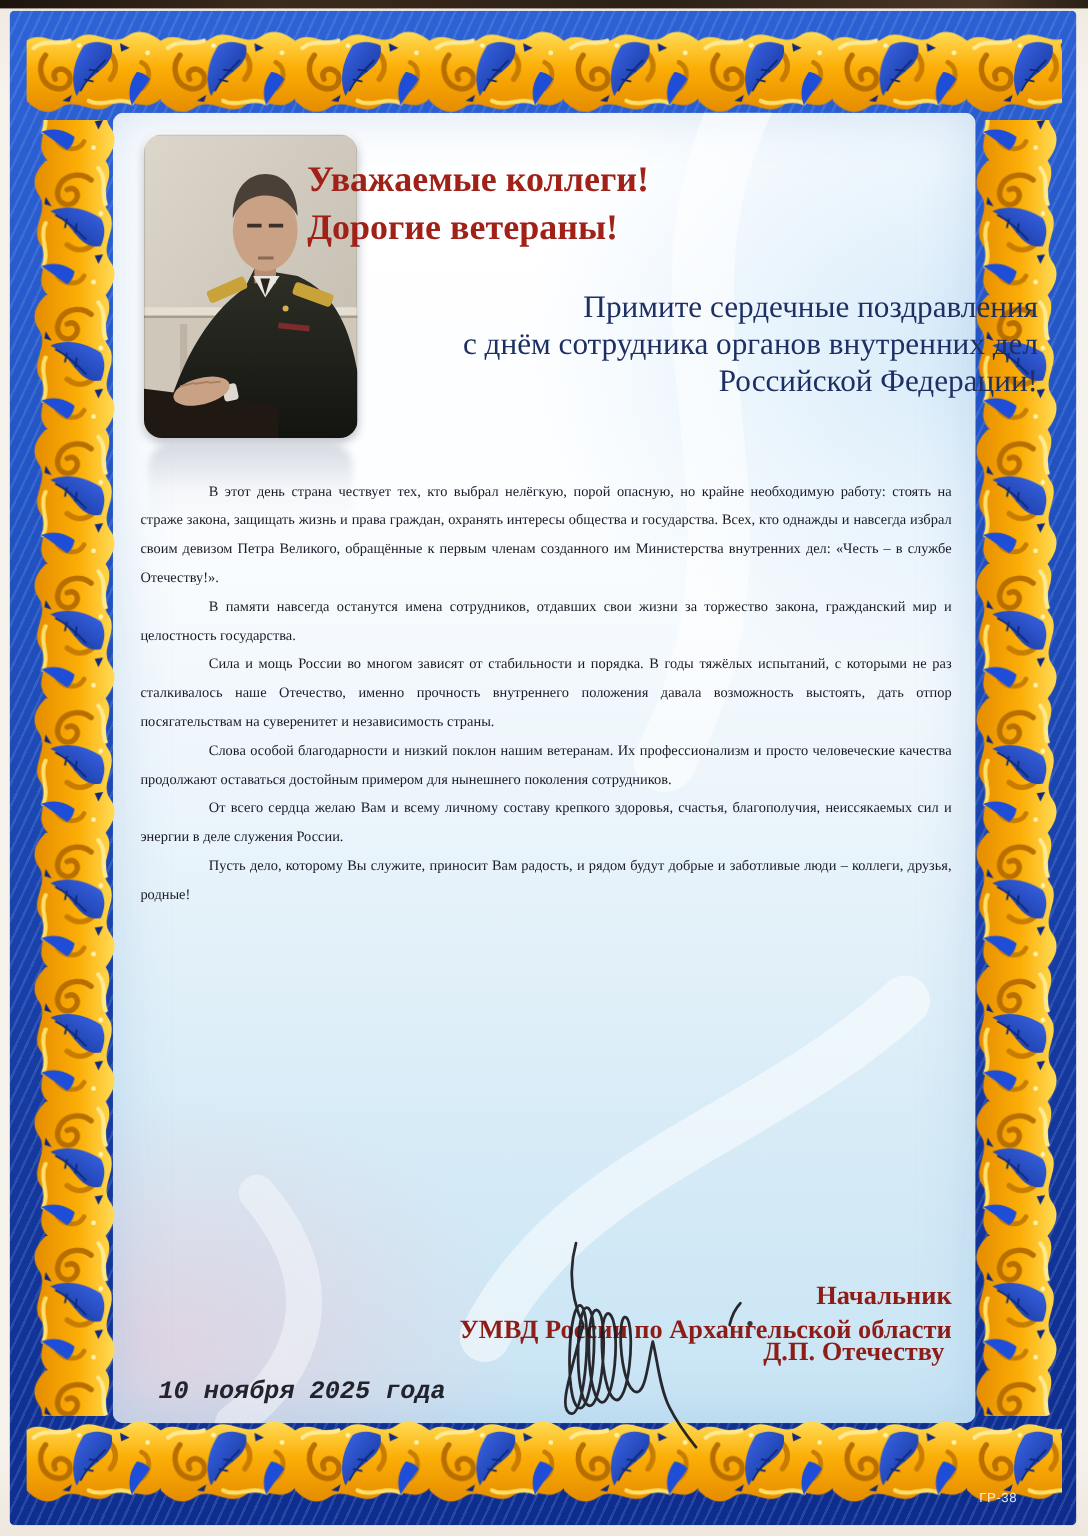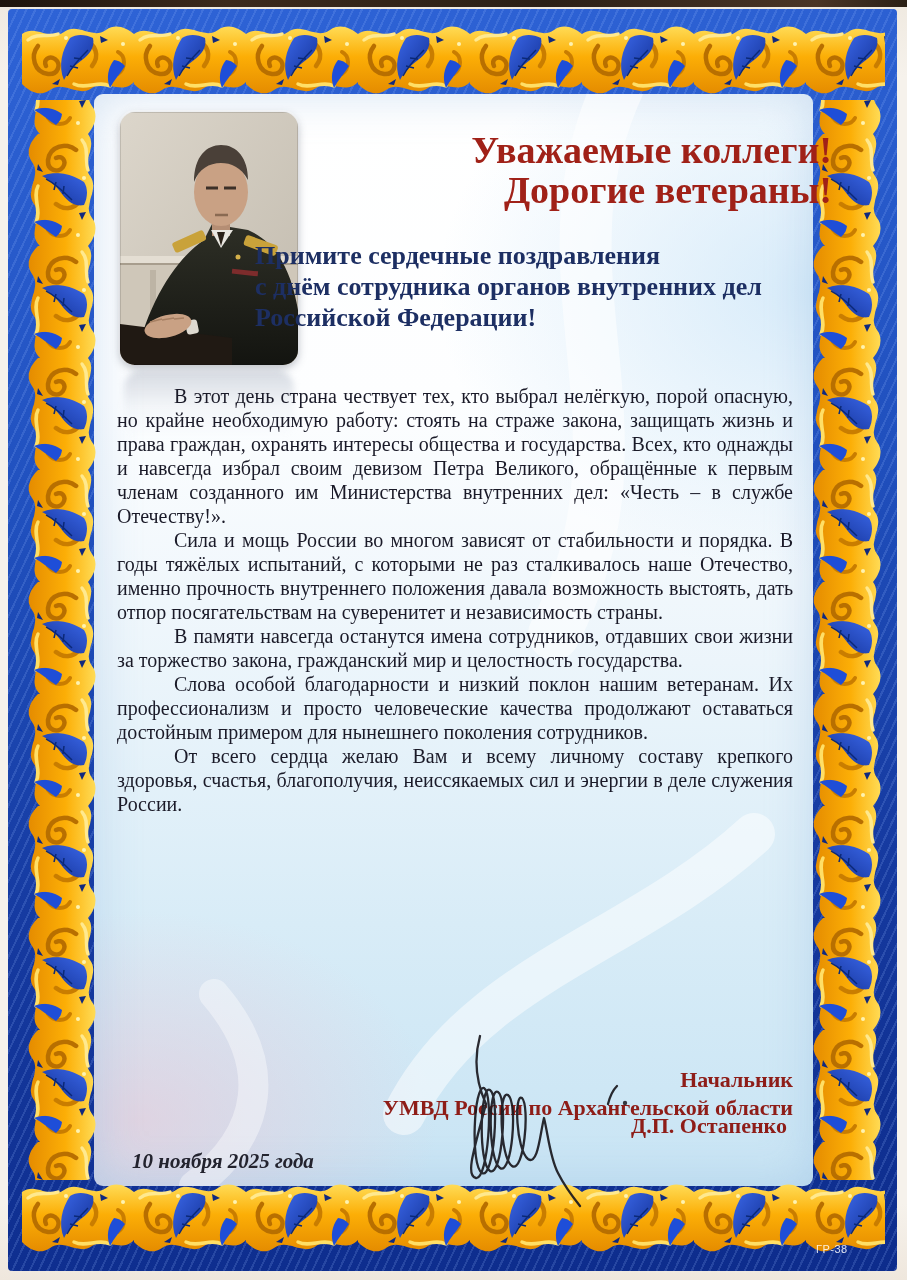--- a/index.html
+++ b/index.html
@@ -20,32 +20,32 @@
           linear-gradient(180deg,#ffffff 0%,#fdfeff 28%,#ecf5fb 52%,#d8ecf7 76%,#c8e4f4 100%);
         box-shadow:inset 0 0 46px rgba(140,180,220,.38);}
   .gold-svg{position:absolute;left:22px;top:22px;width:863px;height:1236px;z-index:3;}
   .content{position:absolute;left:94px;top:94px;width:719px;height:1092px;z-index:4;}
   .photo{position:absolute;left:26px;top:18px;width:178px;height:253px;border-radius:15px;overflow:hidden;
         box-shadow:0 3px 8px rgba(60,70,90,.35),0 0 0 2px rgba(255,255,255,.65);}
   .photo svg{display:block;}
   .photo-reflection{position:absolute;left:30px;top:276px;width:170px;height:70px;border-radius:18px;
         background:linear-gradient(180deg,rgba(150,160,178,.38),rgba(190,200,214,.12) 55%,rgba(255,255,255,0));
         filter:blur(3px);}
-  .salutation{position:absolute;left:138px;top:36px;width:600px;text-align:right;
-        color:var(--heading-red,#a02118);font-weight:bold;font-size:38px;line-height:40px;}
-  .intro{position:absolute;left:161px;top:146px;width:610px;text-align:left;
-        color:var(--heading-blue,#1d2f63);font-weight:bold;font-size:26px;line-height:31px;}
-  .body-text{position:absolute;left:23px;top:290px;width:676px;
-        color:var(--body-text,#1a1a28);font-size:20px;line-height:24px;text-align:justify;}
+  .salutation{position:absolute;left:162px;top:36px;width:600px;text-align:left;
+        color:var(--heading-red,#a02118);font-weight:bold;font-size:30px;line-height:40px;}
+  .intro{position:absolute;left:161px;top:146px;width:610px;text-align:right;
+        color:var(--heading-blue,#1d2f63);font-weight:normal;font-size:26px;line-height:31px;}
+  .body-text{position:absolute;left:23px;top:303px;width:676px;
+        color:var(--body-text,#1a1a28);font-size:12px;line-height:24px;text-align:justify;}
   .body-text p{margin:0;text-indent:57px;}
   .sign{position:absolute;left:36px;top:972px;right:20px;height:90px;
         color:var(--signature-red,#8e1d18);font-weight:bold;font-size:22px;line-height:27.5px;text-align:right;}
   .sign-name{position:absolute;right:6px;top:46px;color:var(--signature-red,#8e1d18);
         font-weight:bold;font-size:22px;}
-  .date{position:absolute;left:38px;top:1055px;color:#23232e;font-style:italic;font-weight:600;font-size:21px;}
+  .date{position:absolute;left:38px;top:1055px;color:#23232e;font-style:italic;font-weight:600;font-size:21px;font-family:Liberation Mono, monospace;}
   .autograph{position:absolute;left:450px;top:1010px;width:200px;height:200px;z-index:5;pointer-events:none;}
   .form-code{position:absolute;left:816px;top:1243px;z-index:4;color:rgba(255,255,255,.85);
         font-family:"Liberation Sans","DejaVu Sans",sans-serif;font-size:11px;letter-spacing:.5px;}
   .wm{position:absolute;left:0;top:0;pointer-events:none;}
 </style>
 </head>
 <body>
 
 <div class="page">
 
@@ -150,30 +150,31 @@
     </div>
 
     <div class="intro">
       <div>Примите сердечные поздравления</div>
       <div>с днём сотрудника органов внутренних дел</div>
       <div>Российской Федерации!</div>
     </div>
 
     <div class="body-text">
       <p>В этот день страна чествует тех, кто выбрал нелёгкую, порой опасную, но крайне необходимую работу: стоять на страже закона, защищать жизнь и права граждан, охранять интересы общества и государства. Всех, кто однажды и навсегда избрал своим девизом Петра Великого, обращённые к первым членам созданного им Министерства внутренних дел: «Честь – в службе Отечеству!».</p>
+      <p>В памяти навсегда останутся имена сотрудников, отдавших свои жизни за торжество закона, гражданский мир и целостность государства.</p>
       <p>Сила и мощь России во многом зависят от стабильности и порядка. В годы тяжёлых испытаний, с которыми не раз сталкивалось наше Отечество, именно прочность внутреннего положения давала возможность выстоять, дать отпор посягательствам на суверенитет и независимость страны.</p>
-      <p>В памяти навсегда останутся имена сотрудников, отдавших свои жизни за торжество закона, гражданский мир и целостность государства.</p>
       <p>Слова особой благодарности и низкий поклон нашим ветеранам. Их профессионализм и просто человеческие качества продолжают оставаться достойным примером для нынешнего поколения сотрудников.</p>
       <p>От всего сердца желаю Вам и всему личному составу крепкого здоровья, счастья, благополучия, неиссякаемых сил и энергии в деле служения России.</p>
+      <p>Пусть дело, которому Вы служите, приносит Вам радость, и рядом будут добрые и заботливые люди – коллеги, друзья, родные!</p>
     </div>
 
     <div class="sign">
       <div>Начальник</div>
       <div>УМВД России по Архангельской области</div>
-      <div class="sign-name">Д.П. Остапенко</div>
+      <div class="sign-name">Д.П. Отечеству</div>
     </div>
 
     <div class="date">10 ноября 2025 года</div>
   </div>
 
   <svg class="autograph" viewBox="0 0 200 200">
     <g fill="none" stroke="#1a191f" stroke-width="2.3" stroke-linecap="round" stroke-linejoin="round" opacity=".92">
       <path d="M30,26 C24,48 26,72 36,94
                C22,146 16,166 26,168 C38,170 44,84 34,78 C24,74 20,156 32,163
                C44,170 50,86 40,80 C30,74 28,154 40,161

